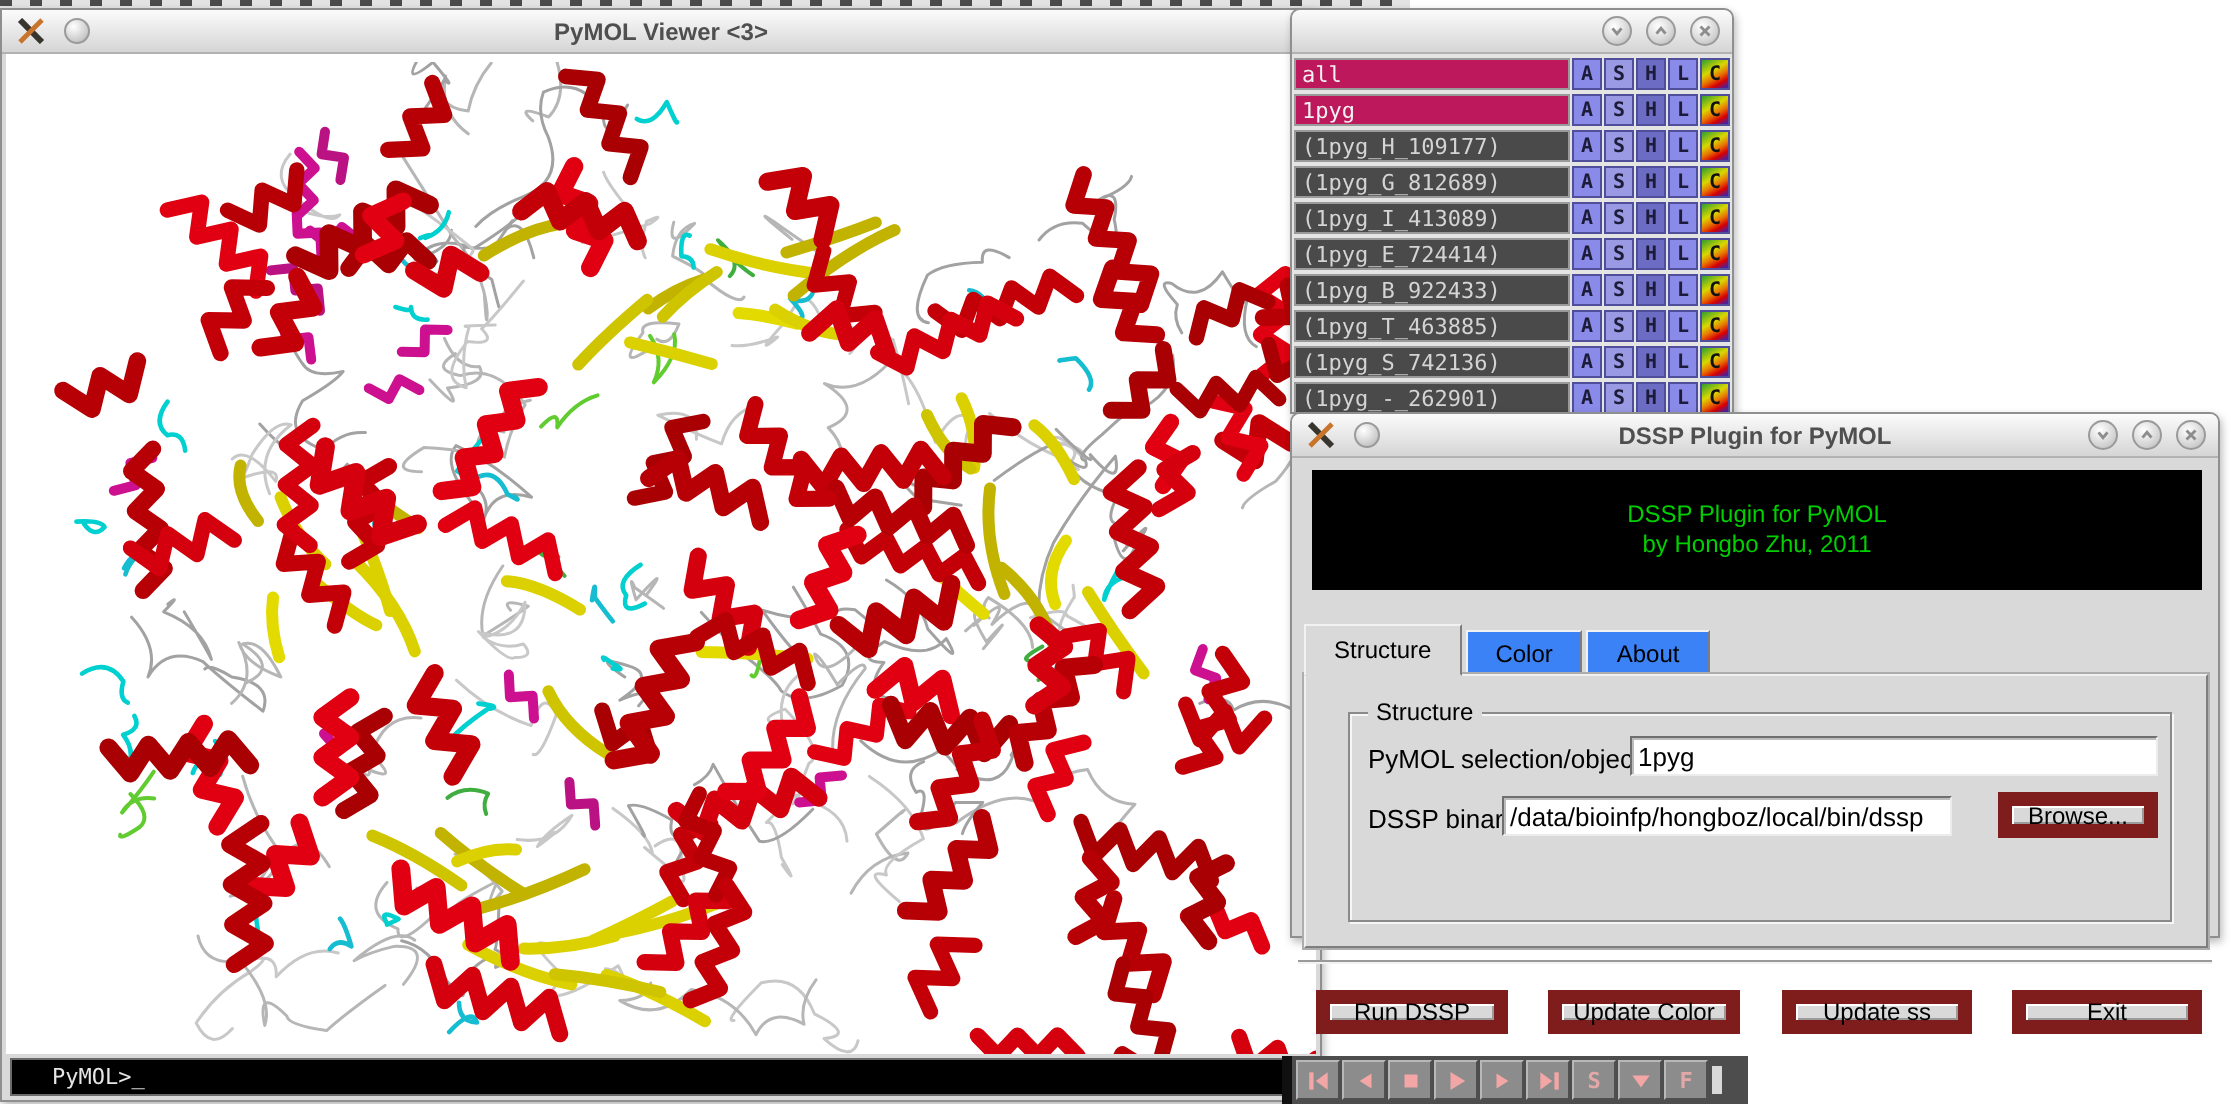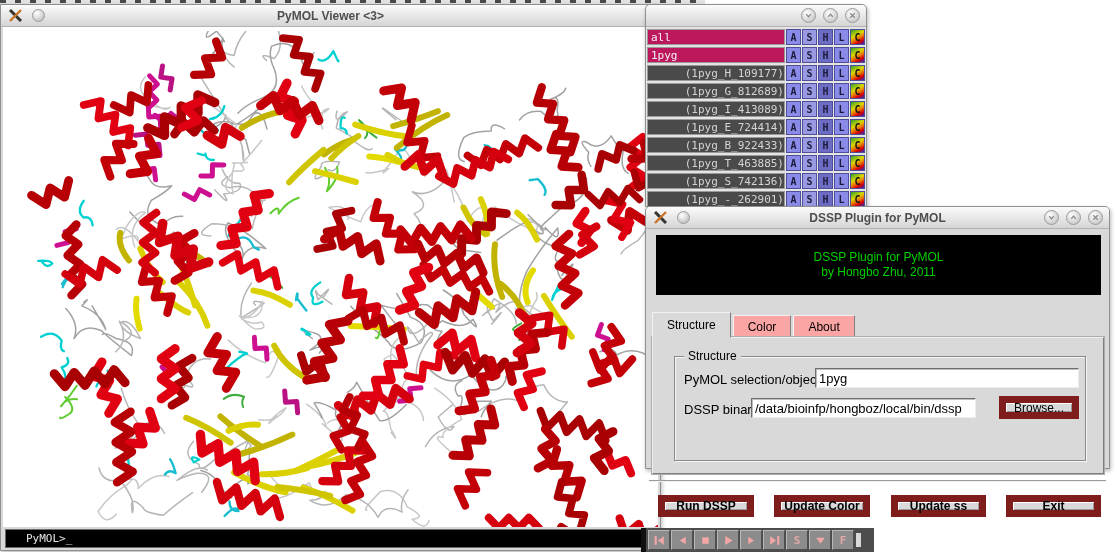--- a/index.html
+++ b/index.html
@@ -54,52 +54,52 @@
 
   
   #objpanel { left:645px; top:4px; width:222px; height:203px; z-index:2;
               background:#e4e4e4; overflow:hidden; }
   .obj-rows { padding:2px 1px 0 1px; }
   .obj-row { display:flex; height:16px; margin-bottom:2px; }
   .obj-name { flex:1 1 auto; font-family:"DejaVu Sans Mono", monospace; font-size:11px;
               line-height:15px; padding-left:3px; border:1px solid #9a9a9a;
               white-space:nowrap; overflow:hidden; }
   .obj-row.obj .obj-name { background:#be185d; color:#f2f2f2; }
-  .obj-row.sel .obj-name { background:#4a4a4a; color:#d4d4d4;text-align:right; }
+  .obj-row.sel .obj-name { background:#4a4a4a; color:#d4d4d4; }
   .aslc-btn { width:15px; height:16px; margin-left:1px; border:1px solid #4e4e9a;
               font-family:"DejaVu Sans Mono", monospace; font-size:10px; font-weight:bold;
               color:#1c1c3a; display:flex; align-items:center; justify-content:center; }
   .btn-A, .btn-L { background:#8a8ae8; }
   .btn-S { background:#9a9ae4; }
   .btn-H { background:#6c6cc4; }
   .btn-C { background:linear-gradient(150deg,#2f9e2f 0%,#d8d800 38%,#e87800 58%,#d80000 78%,#2828c8 100%);
            color:#101010; }
 
   
   #dssp { left:645px; top:206px; width:465px; height:263px; z-index:3; }
   .banner { position:absolute; left:10px; top:28px; width:445px; height:60px; background:#000000;
             display:flex; flex-direction:column; align-items:center; justify-content:center;
             font-size:12px; line-height:15px; }
   .tabs { position:absolute; left:6px; top:105px; display:flex; align-items:flex-end; height:26px; }
   .tab { border:1px solid; border-color:#f2f2f2 #7e7e7e #d9d9d9 #f2f2f2;
-         background:#fca5a5; height:23px; padding:0 14px; font-size:12px; color:#000;
+         background:#3b82f6; height:23px; padding:0 14px; font-size:12px; color:#000;
          display:flex; align-items:center; margin-right:2px; }
   .tab.active { background:#d9d9d9; height:26px; position:relative; z-index:2;
                 border-bottom:1px solid #d9d9d9; }
   .page { position:absolute; left:6px; top:130px; width:452px; height:137px;
           border:1px solid; border-color:#f0f0f0 #7e7e7e #7e7e7e #f0f0f0;
           background:#d9d9d9; box-shadow:0 0 0 1px #adadad; }
   .lframe { position:absolute; left:21px; top:18px; width:412px; height:105px;
             border:1px solid #8a8a8a; box-shadow:inset 1px 1px 0 #f6f6f6, 1px 1px 0 #f6f6f6; }
   .legend { position:absolute; top:-8px; left:9px; background:#d9d9d9; padding:0 4px;
             font-size:12px; color:#000; }
   .frow-label { position:absolute; font-size:13px; color:#000; }
   .sep { position:absolute; left:3px; right:3px; top:273px; height:2px;
          border-top:1px solid #9a9a9a; border-bottom:1px solid #f2f2f2; }
-  .action-btn { position:absolute; top:288px; width:96px; height:22px;font-weight:bold; }
+  .action-btn { position:absolute; top:288px; width:96px; height:22px; }
 
   
   #playbar { left:641px; top:528px; width:233px; height:24px; z-index:4;
              background:#4d4d4d; border-left:5px solid #101010; display:flex;
              align-items:center; padding-left:2px; }
   #playbar::after { content:""; width:5px; height:14px; background:#d8d8d8; margin-left:1px; }
   .pb-btn { width:22px; height:20px; margin-right:1px; background:#8c8c8c;
             border:1px solid; border-color:#b8b8b8 #4f4f4f #4f4f4f #b8b8b8;
             display:flex; align-items:center; justify-content:center;
             font-family:"DejaVu Sans Mono", monospace; font-size:11px; font-weight:bold;

